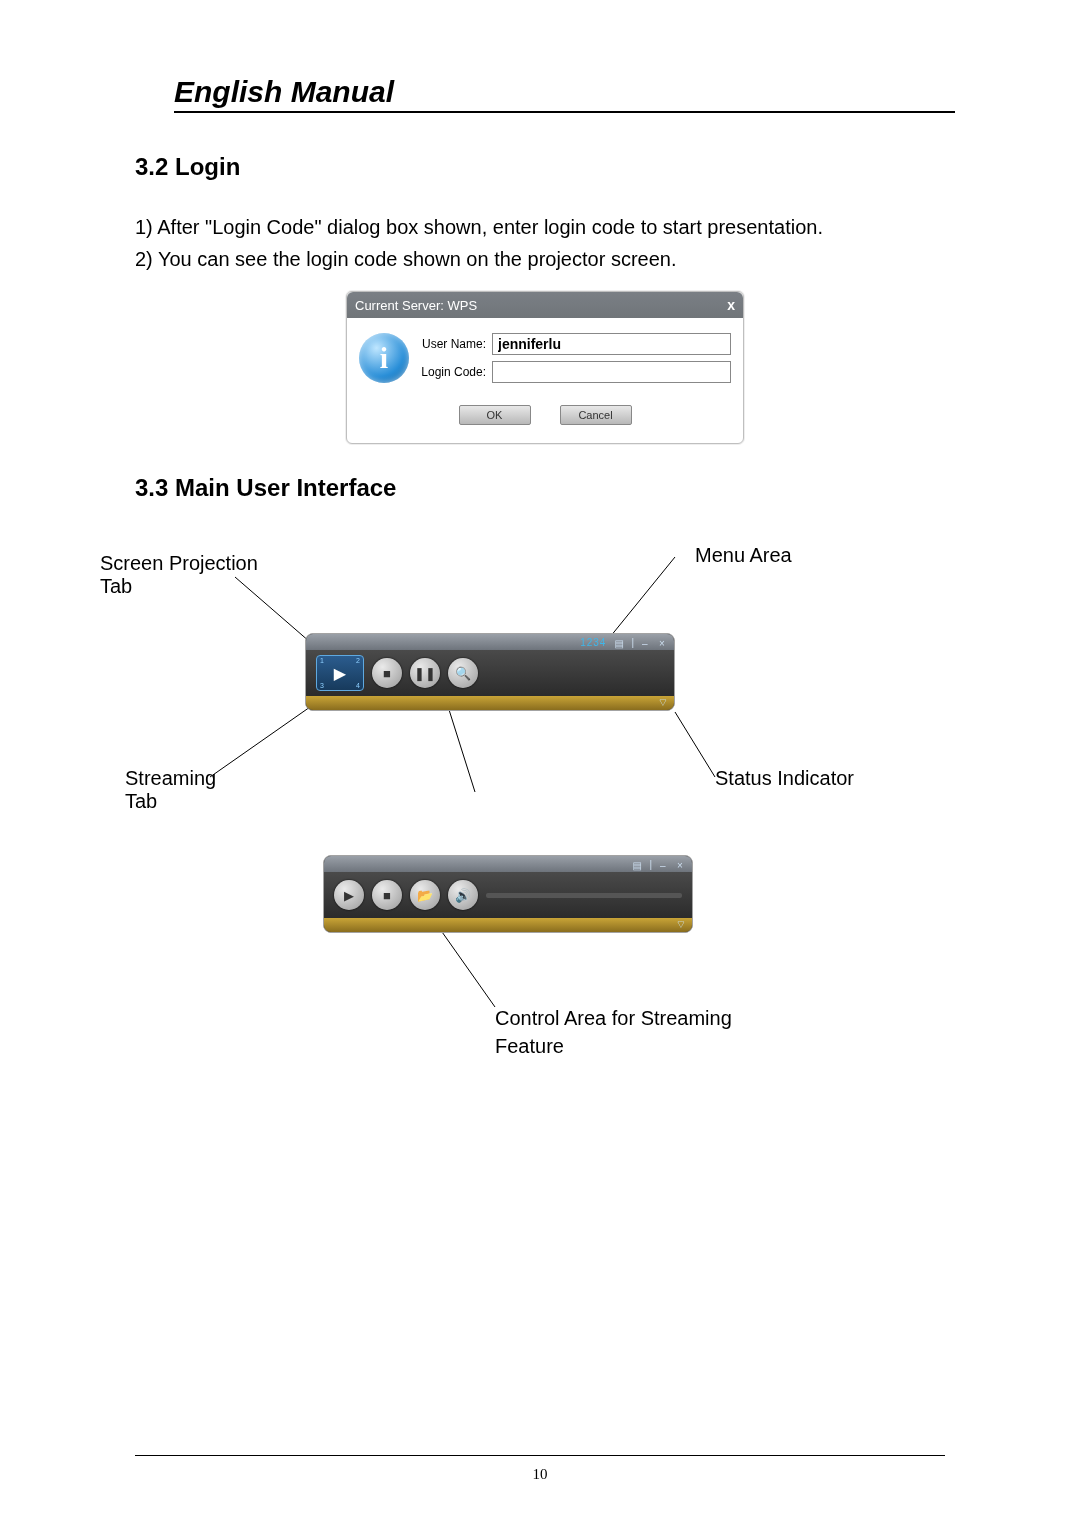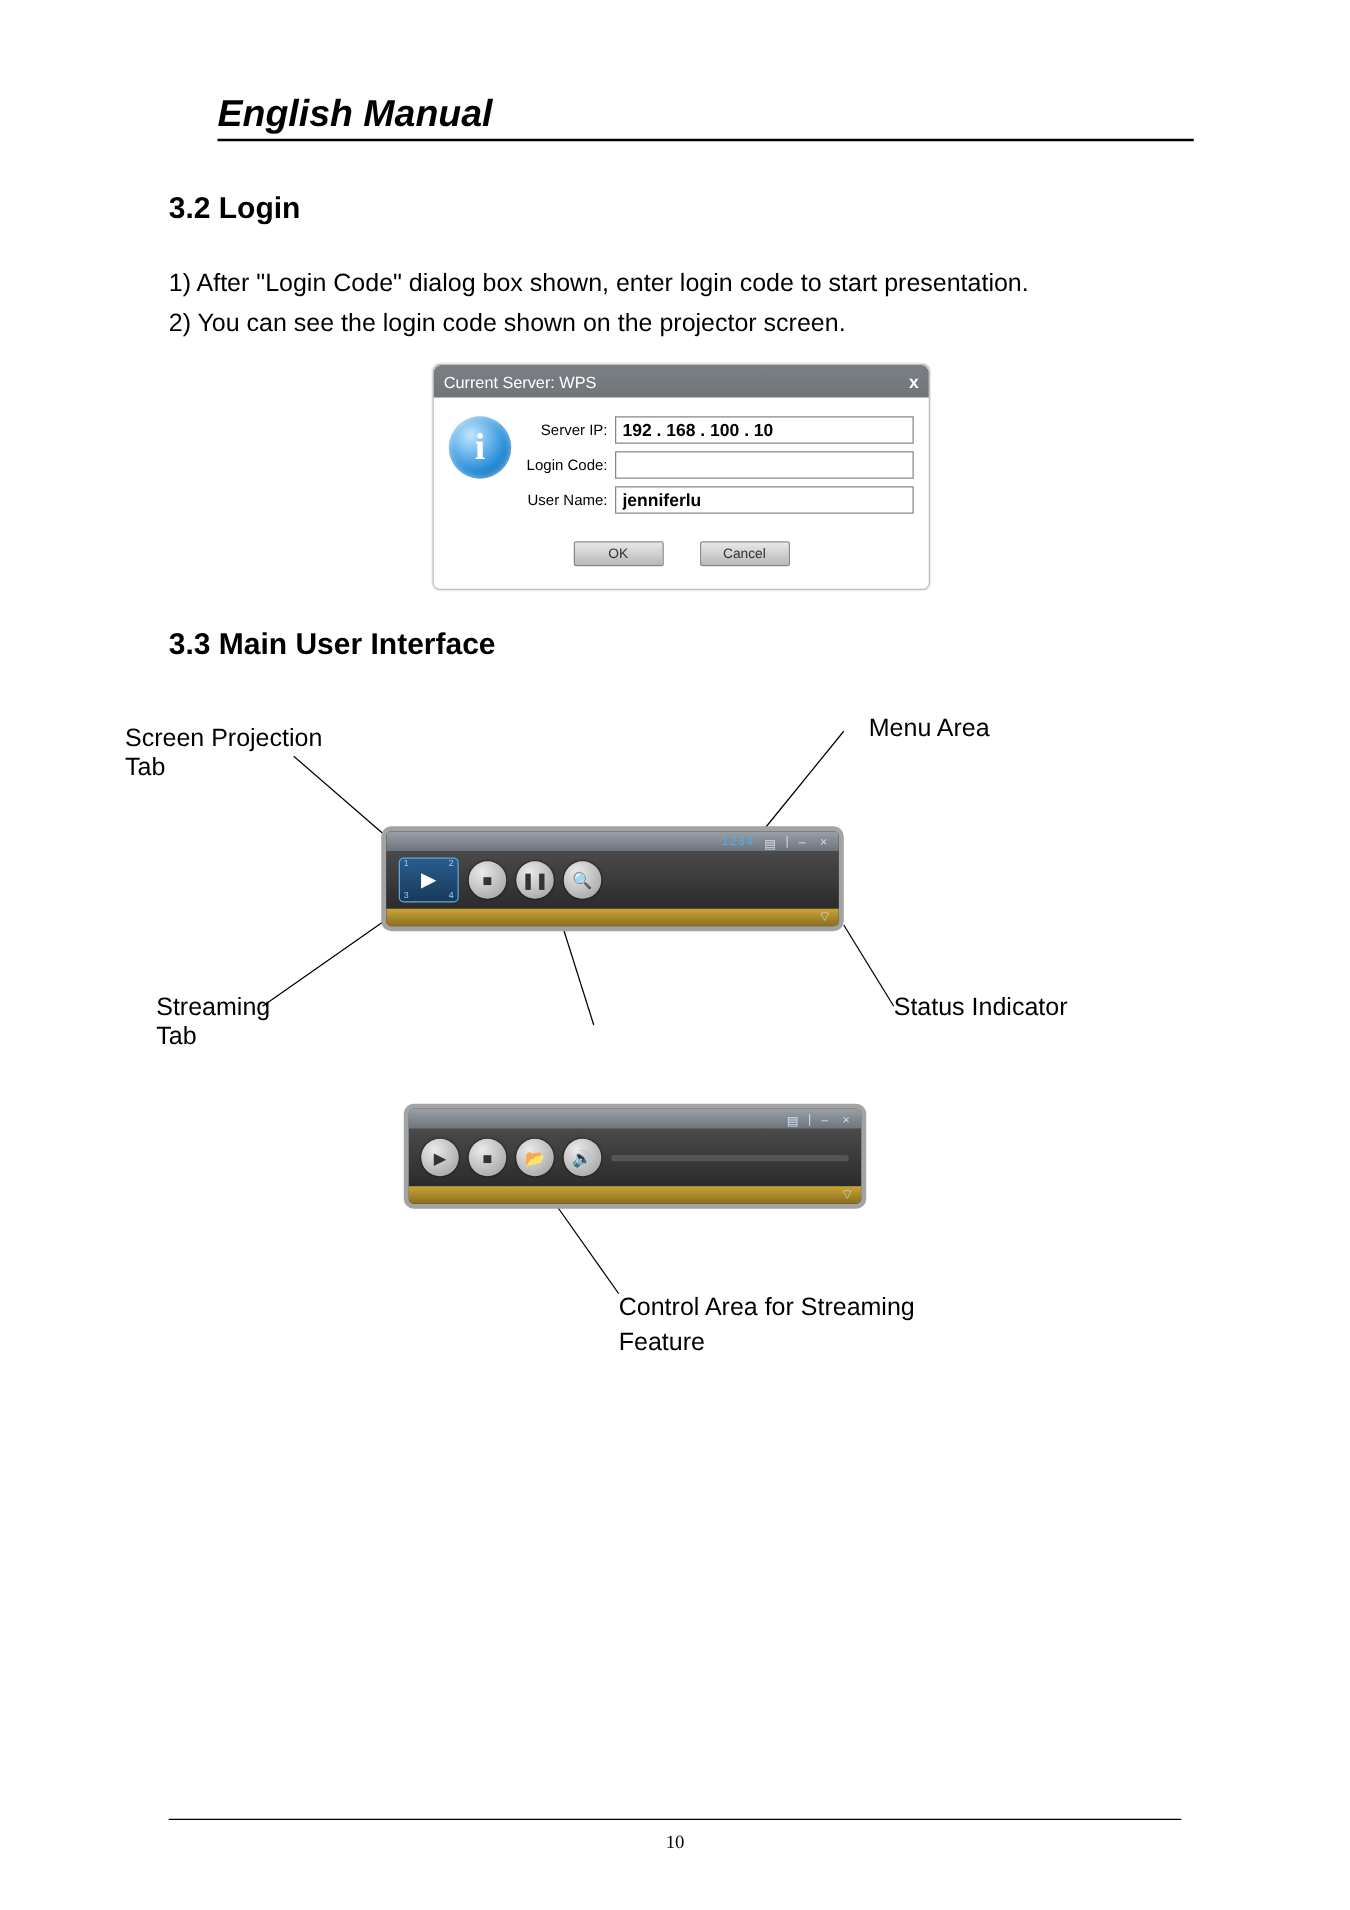--- a/index.html
+++ b/index.html
@@ -25,21 +25,21 @@
   .s33 { margin-top: 30px; }
   .diagram { position: relative; height: 580px; margin-top: 20px; }
   .callout { position: absolute; font-size: 20px; color: #000; }
   .cl-screen { top: 30px; left: -35px; width: 160px; }
   .cl-menu { top: 22px; left: 560px; width: 140px; }
   .cl-stream { top: 245px; left: -10px; width: 120px; }
   .cl-control1 { top: 268px; left: 352px; width: 260px; line-height: 1.4; }
   .cl-status { top: 245px; left: 580px; width: 180px; }
   .cl-control2 { top: 482px; left: 360px; width: 280px; line-height: 1.4; }
   svg.lines { position: absolute; inset: 0; width: 100%; height: 100%; }
-  .panel { position: absolute; width: 370px; border: 4px solid #a3a3a3; border-radius: 8px; overflow: hidden; background: #3a3a3a; }
+  .panel { position: absolute; width: 370px; border: 1px solid #a3a3a3; border-radius: 8px; overflow: hidden; background: #3a3a3a; }
   .panel1 { left: 170px; top: 111px; }
   .panel2 { left: 188px; top: 333px; }
   .panel-top { height: 16px; background: linear-gradient(#9aa0a8,#6e747c); display: flex; justify-content: flex-end; align-items: center; gap: 8px; padding: 0 6px; color: #cde; font-size: 10px; }
   .panel-top .num { color: #3fb6e8; letter-spacing: 1px; font-size: 10px; }
   .panel-top .win-ico { width: 9px; height: 9px; display: inline-block; }
   .panel-mid { height: 46px; background: linear-gradient(#4a4a4a,#2b2b2b); display: flex; align-items: center; gap: 8px; padding: 0 10px; }
   .panel-bot { height: 14px; background: linear-gradient(180deg,#c9a437,#8a6d1e); display: flex; justify-content: flex-end; align-items: center; padding-right: 6px; }
   .wifi-i { font-size: 11px; color: #cfe9ff; }
   .side-tabs { position: absolute; left: -26px; top: 8px; display: flex; flex-direction: column; gap: 6px; }
   .side-tab { width: 26px; height: 30px; background: linear-gradient(#e6e6e6,#bcbcbc); border: 1px solid #888; border-right: none; border-radius: 4px 0 0 4px; display: flex; align-items: center; justify-content: center; font-size: 8px; color: #222; }
@@ -65,30 +65,26 @@
   <div class="dialog-wrap">
     <div class="dialog">
       <div class="dlg-title">
         <span>Current Server: WPS</span>
         <span class="dlg-close">x</span>
       </div>
       <div class="dlg-body">
         <div class="info-icon">i</div>
         <div class="form-rows">
           <div class="form-row">
-            <label>Server IP:</label>
-            <input type="text" value="192 . 168 . 100 . 10" style="">
+            <label>User Name:</label>
+            <input type="text" value="jenniferlu" style="">
           </div>
           <div class="form-row">
             <label>Login Code:</label>
             <input type="text" name="login-code" value="" style="">
-          </div>
-          <div class="form-row">
-            <label>User Name:</label>
-            <input type="text" value="jenniferlu" style="">
           </div>
         </div>
       </div>
       <div class="dlg-btns">
         <div class="btn3d">OK</div>
         <div class="btn3d">Cancel</div>
       </div>
     </div>
   </div>
 

